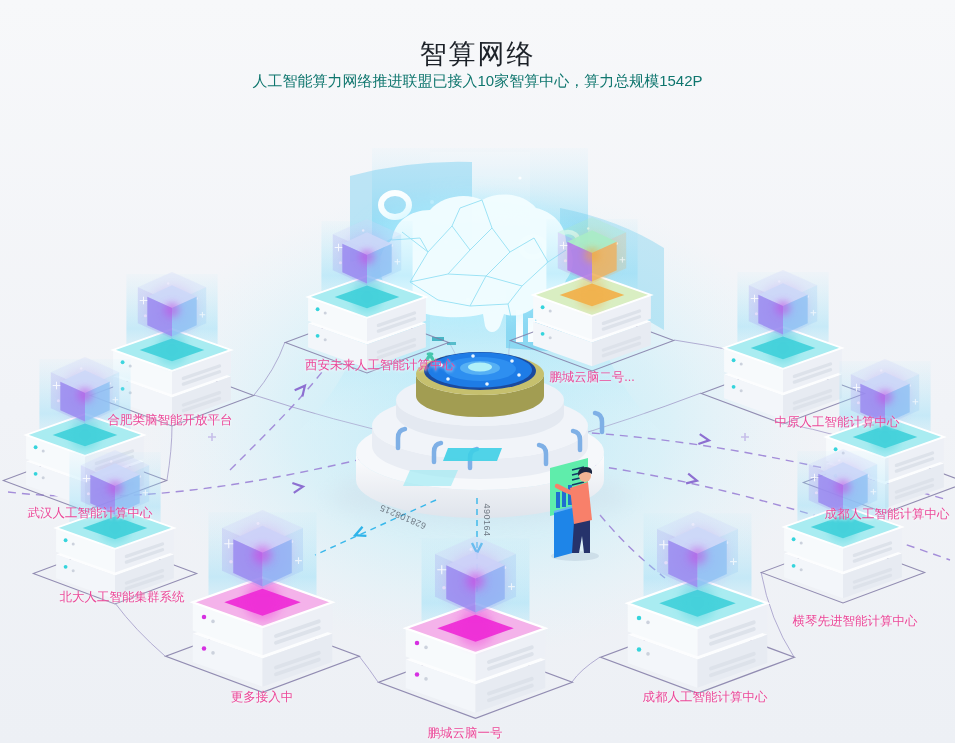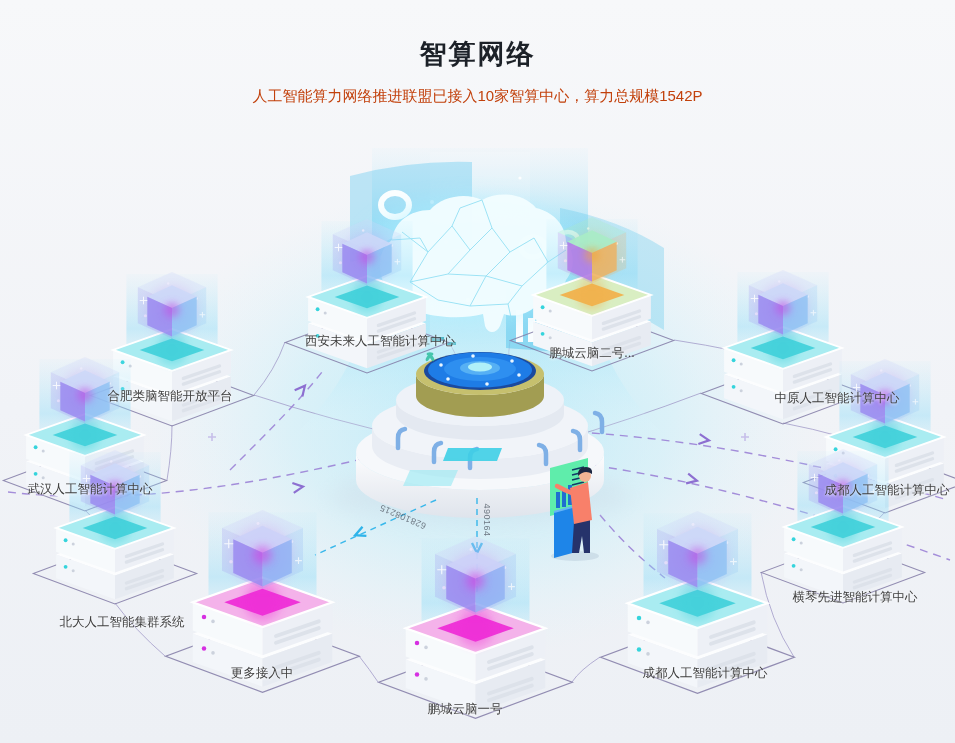--- a/index.html
+++ b/index.html
@@ -2,28 +2,28 @@
 <html><head>
 <meta charset="utf-8">
 <style>
   html,body{margin:0;padding:0}
   body{
     position:relative;width:955px;height:743px;overflow:hidden;
     font-family:"Liberation Sans","DejaVu Sans",sans-serif;
     background:linear-gradient(180deg,#f7f8fa 0%,#f1f3f7 55%,#edf0f5 100%);
   }
   .header{position:absolute;top:36px;left:0;width:100%;text-align:center;z-index:6}
-  .title{font-size:27px;font-weight:700;color:#1c2128;letter-spacing:2px}
-  .subtitle{margin-top:15px;font-size:15px;color:#c2410c}
+  .title{font-size:27px;font-weight:400;color:#1c2128;letter-spacing:2px}
+  .subtitle{font-size:15px;color:#0f766e}
   #scene{position:absolute;left:0;top:0;z-index:1}
   .node{position:absolute;z-index:2;pointer-events:none}
   .node svg{display:block;width:100%;height:auto}
   .node-label{
     position:absolute;z-index:4;transform:translateX(-50%);white-space:nowrap;
-    font-size:12.5px;color:#404040;text-shadow:0 1px 3px rgba(255,255,255,.95);
+    font-size:12.5px;color:#ec4899;text-shadow:0 1px 3px rgba(255,255,255,.95);margin-top:24px;
   }
   .node--cyan{--face:#a9ecf1;--faceInner:#41d0da;--cubeTop:#ccd8f8;--cubeLeft:#9a8bf0;--cubeRight:#8fc2f4;--glow:#c44fe2;--led:#35d4dc}
   .node--pink{--face:#f4b2ea;--faceInner:#ee2ad6;--cubeTop:#ccd2f8;--cubeLeft:#9a8bf0;--cubeRight:#8fb0f4;--glow:#d83ae0;--led:#d630e2}
   .node--multi{--face:#d9eec2;--faceInner:#f2b04a;--cubeTop:#a9ecc6;--cubeLeft:#b07ae8;--cubeRight:#eeb05e;--glow:#f0a43c;--led:#35d4dc}
   .ringSeg{stroke:#9e95c6;stroke-width:1;fill:none;opacity:.75}
   .dashP{stroke:#9b82d6;stroke-width:1.4;fill:none;stroke-dasharray:8 6;opacity:.9}
   .dashC{stroke:#2fb4ea;stroke-width:1.4;fill:none;stroke-dasharray:6 5;opacity:.95}
   .arrowP{stroke:#8d6fd1;stroke-width:2.2;fill:none}
   .arrowC{stroke:#2fb4ea;stroke-width:2.4;fill:none}
   .metric{font-size:9px;fill:#5c6570;letter-spacing:.5px;opacity:.85;text-anchor:middle}
@@ -682,17 +682,17 @@
   </svg>
 </div>
   </div>
 
 <div class="node-label" style="left:380px;top:333px">西安未来人工智能计算中心</div>
 <div class="node-label" style="left:592px;top:345px">鹏城云脑二号...</div>
 <div class="node-label" style="left:170px;top:388px">合肥类脑智能开放平台</div>
 <div class="node-label" style="left:837px;top:390px">中原人工智能计算中心</div>
 <div class="node-label" style="left:90px;top:481px">武汉人工智能计算中心</div>
 <div class="node-label" style="left:887px;top:482px">成都人工智能计算中心</div>
-<div class="node-label" style="left:122px;top:614px">北大人工智能集群系统</div>
+<div class="node-label" style="left:122px;top:565px">北大人工智能集群系统</div>
 <div class="node-label" style="left:855px;top:589px">横琴先进智能计算中心</div>
 <div class="node-label" style="left:262px;top:665px">更多接入中</div>
 <div class="node-label" style="left:705px;top:665px">成都人工智能计算中心</div>
 <div class="node-label" style="left:465px;top:701px">鹏城云脑一号</div>
 
 </body></html>

